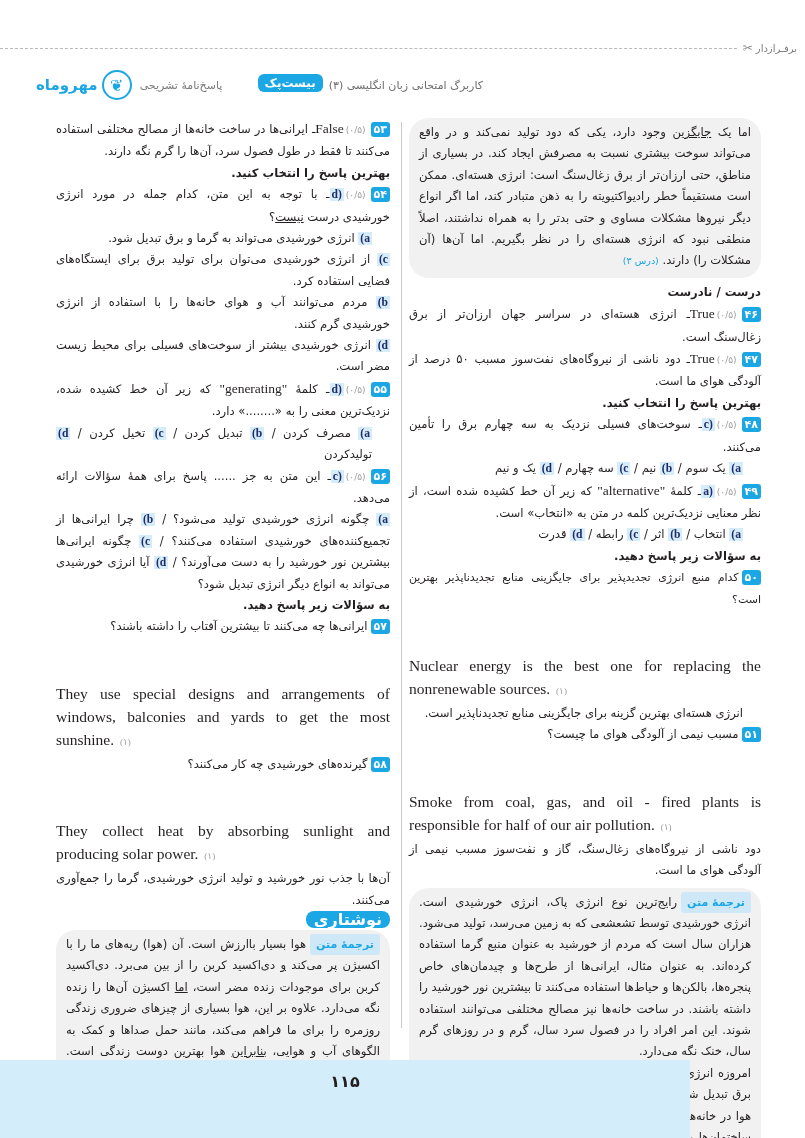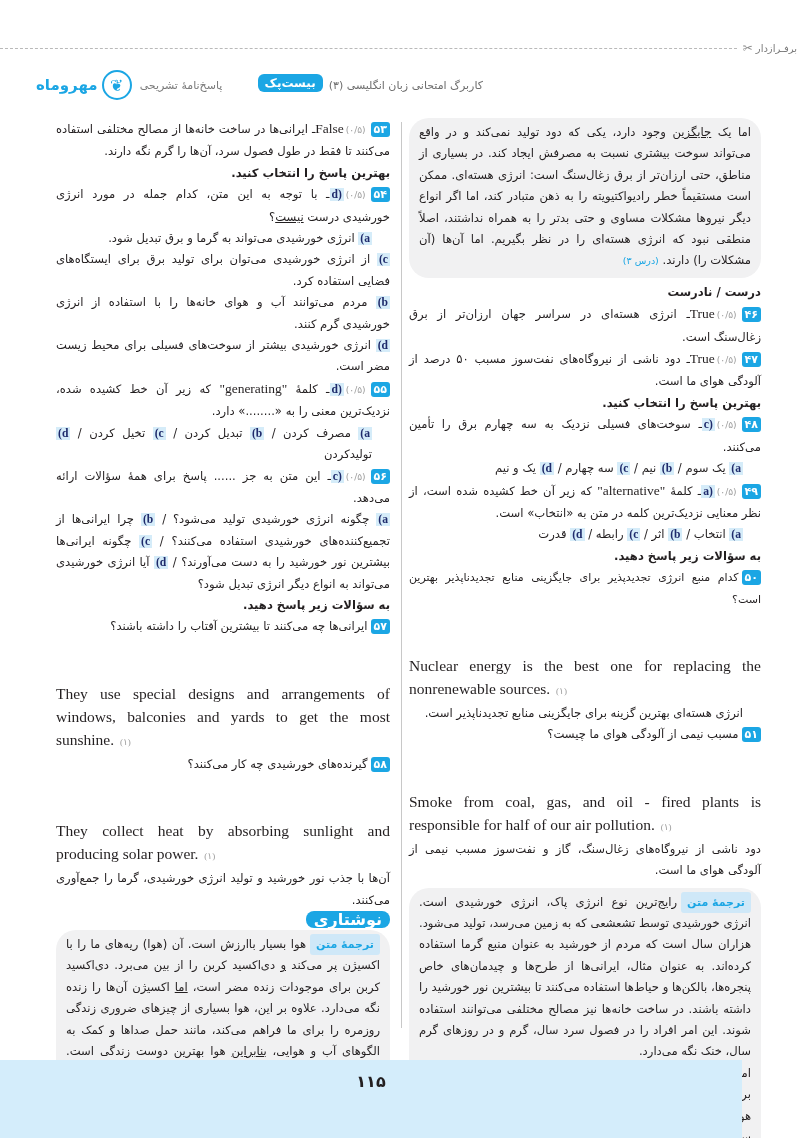--- a/index.html
+++ b/index.html
@@ -41,21 +41,21 @@
   .tf { font-family: "Liberation Serif", serif; font-size: 13.5px; }
   .en-block { font-family: "Liberation Serif", serif; direction: ltr; text-align: justify; font-size: 15.5px; line-height: 23px; margin-top: 44px; }
   .tag { display: inline-block; background: #cfe8f8; color: #1ba6e4; font-weight: bold; font-size: 11px; padding: 0 6px; margin-left: 4px; border-radius: 3px; }
   .section-tag { display: inline-block; background: #1ba6e4; color: #fff; font-weight: bold; font-size: 16px; padding: 0 8px; border-radius: 8px; line-height: 17px; }
   .row-3 { display: flex; flex-direction: row; justify-content: space-between; direction: rtl; padding-left: 60px; }
   .ul-score { display: inline-flex; flex-direction: column; align-items: center; line-height: 13px; vertical-align: top; }
   .ul-score .w { font-family: "Liberation Serif", serif; font-size: 13.5px; text-decoration: underline; line-height: 18px; }
   .ul-score .s { color: #9c9c9c; font-size: 8.5px; }
 
   
-  .footer { position: absolute; left: 0; top: 1060px; width: 742px; height: 78px; background: #d4edfb; }
+  .footer { position: absolute; left: 0; top: 1060px; width: 690px; height: 78px; background: #d4edfb; }
   .footer .pg { position: absolute; left: 0; right: 0; top: 12px; text-align: center; font-weight: bold; font-size: 16px; color: #231f20; }
 </style>
 </head>
 <body>
 
 <div class="cutline">
   <div class="dash"></div>
   <div class="label">
     <span>برفـرازدار</span>
     <span class="scissors">✂</span>

